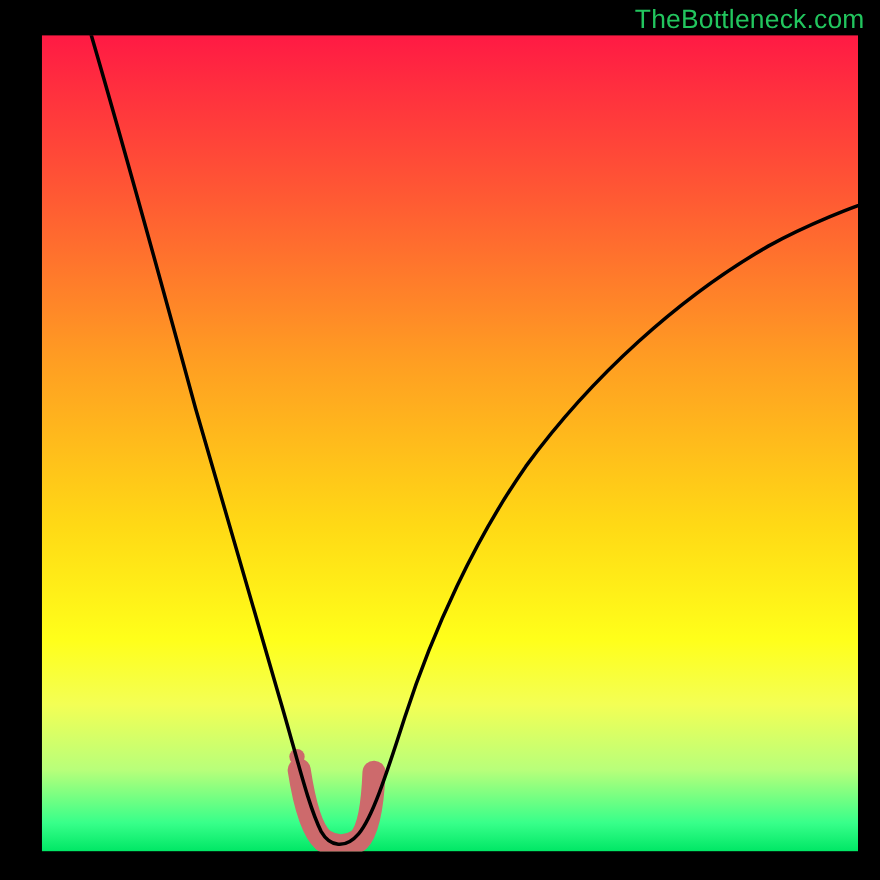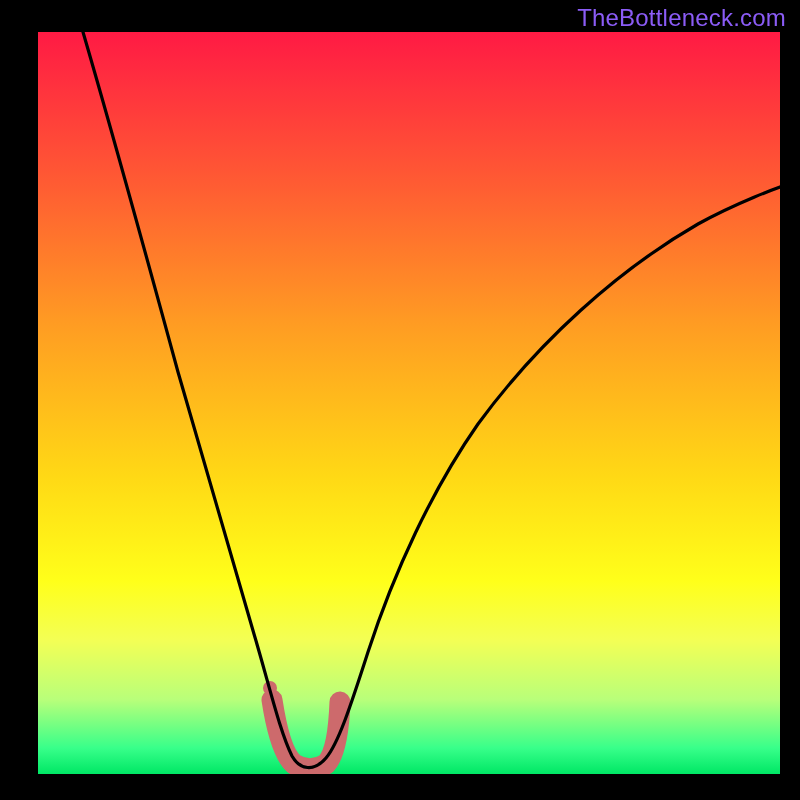--- a/index.html
+++ b/index.html
@@ -30,21 +30,21 @@
     position: absolute;
     left: 0;
     top: 0;
     width: 100%;
     height: 100%;
   }
   .watermark {
     position: absolute;
     top: 4px;
     right: 14px;
-    color: #8b5cf6;
+    color: #22c55e;
     font-size: 24px;
     font-weight: 500;
     letter-spacing: 0.2px;
     text-align: center;
   }
 </style>
 </head>
 <body>
 
 <div class="frame">

